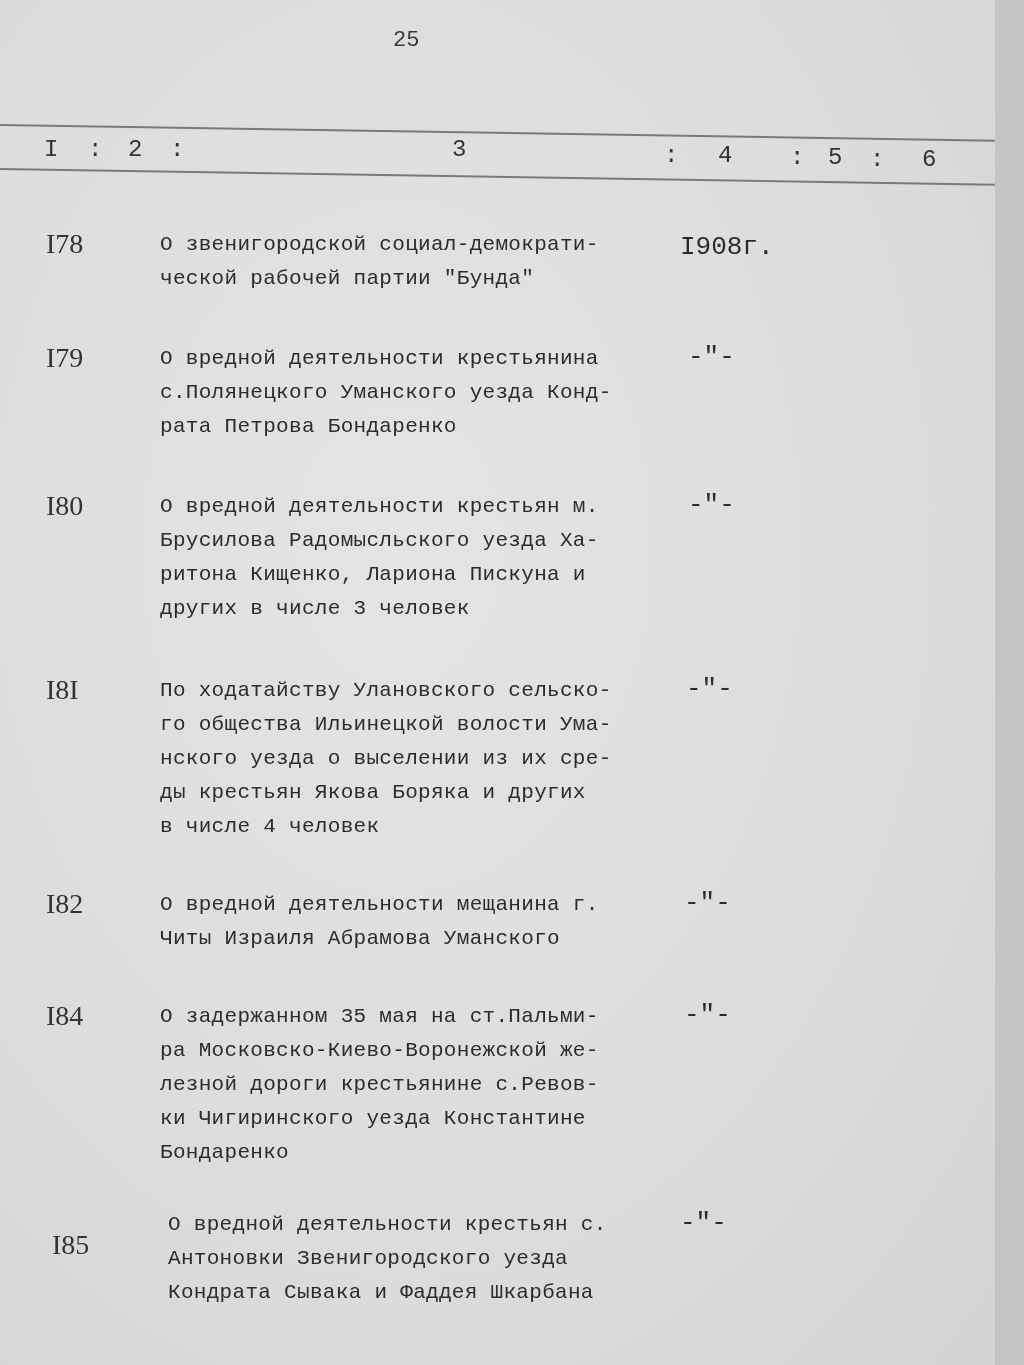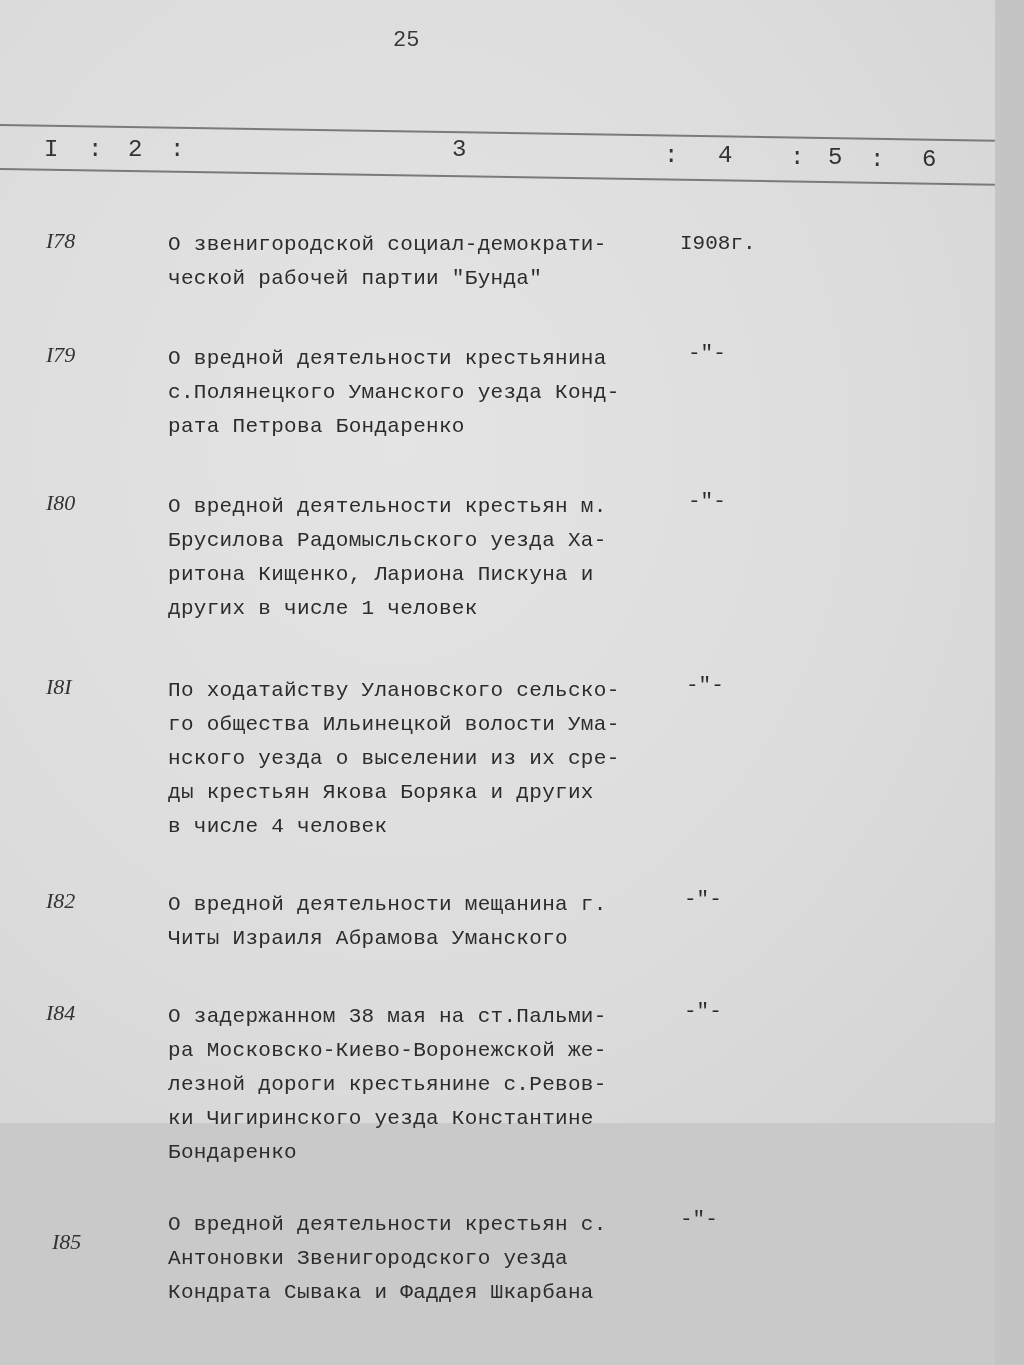--- a/index.html
+++ b/index.html
@@ -13,21 +13,21 @@
       position: relative;
       overflow: hidden;
       font-family: "Liberation Mono", "DejaVu Sans Mono", monospace;
       color: #2e2e2e;
     }
     .page {
       position: absolute;
       left: 0;
       top: 0;
       width: 995px;
-      height: 1123px;
+      height: 1365px;
       background: #dedede;
       background-image: radial-gradient(ellipse at 40% 40%, #e4e4e4 0%, #dcdcdc 60%, #d3d3d3 100%);
     }
     .edge-strip {
       position: absolute;
       left: 995px;
       top: 0;
       width: 29px;
       height: 1365px;
       background: #c4c4c4;
@@ -60,40 +60,39 @@
     .hcell { position: absolute; }
     .entry {
       position: absolute;
       left: 0;
       width: 995px;
     }
     .entry .num {
       position: absolute;
       left: 46px;
       top: 0;
-      font-size: 22px;
+      font-size: 28px;
       font-family: "Liberation Serif", "DejaVu Serif", serif;
       color: #333;
-      font-style: italic;
     }
     .entry .desc {
       position: absolute;
-      left: 168px;
+      left: 160px;
       top: 0;
       font-size: 21px;
       line-height: 34px;
       white-space: pre;
       letter-spacing: 0.3px;
       color: #2c2c2c;
     }
     .entry .date {
       position: absolute;
       left: 680px;
       top: 0;
-      font-size: 21px;
+      font-size: 26px;
       color: #2c2c2c;
     }
   </style>
 </head>
 <body>
 
 <div class="page">
   <div class="page-number">25</div>
 
   <div class="rule top"></div>
@@ -125,21 +124,21 @@
 с.Полянецкого Уманского уезда Конд-
 рата Петрова Бондаренко</span>
     <span class="date" style="left:688px;">-"-</span>
   </div>
 
   <div class="entry" style="top:490px;">
     <span class="num">I80</span>
     <span class="desc">О вредной деятельности крестьян м.
 Брусилова Радомысльского уезда Ха-
 ритона Кищенко, Лариона Пискуна и
-других в числе 1 человек</span>
+других в числе 3 человек</span>
     <span class="date" style="left:688px;">-"-</span>
   </div>
 
   <div class="entry" style="top:674px;">
     <span class="num">I8I</span>
     <span class="desc">По ходатайству Улановского сельско-
 го общества Ильинецкой волости Ума-
 нского уезда о выселении из их сре-
 ды крестьян Якова Боряка и других
 в числе 4 человек</span>
@@ -148,21 +147,21 @@
 
   <div class="entry" style="top:888px;">
     <span class="num">I82</span>
     <span class="desc">О вредной деятельности мещанина г.
 Читы Израиля Абрамова Уманского</span>
     <span class="date" style="left:684px;">-"-</span>
   </div>
 
   <div class="entry" style="top:1000px;">
     <span class="num">I84</span>
-    <span class="desc">О задержанном 38 мая на ст.Пальми-
+    <span class="desc">О задержанном 35 мая на ст.Пальми-
 ра Московско-Киево-Воронежской же-
 лезной дороги крестьянине с.Ревов-
 ки Чигиринского уезда Константине
 Бондаренко</span>
     <span class="date" style="left:684px;">-"-</span>
   </div>
 
   <div class="entry" style="top:1208px;">
     <span class="num" style="left:52px;margin-top:21px;">I85</span>
     <span class="desc" style="left:168px;">О вредной деятельности крестьян с.

